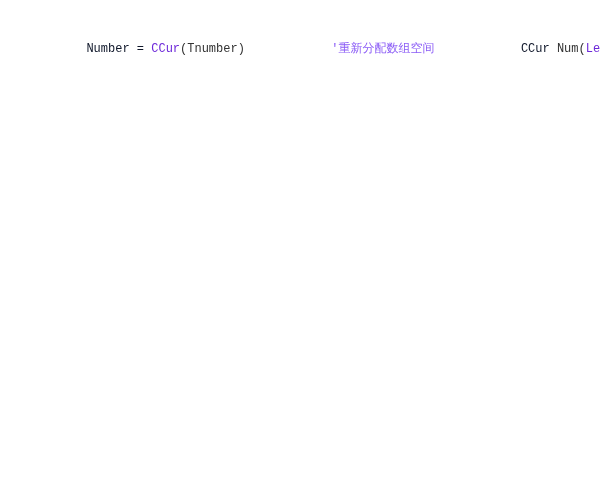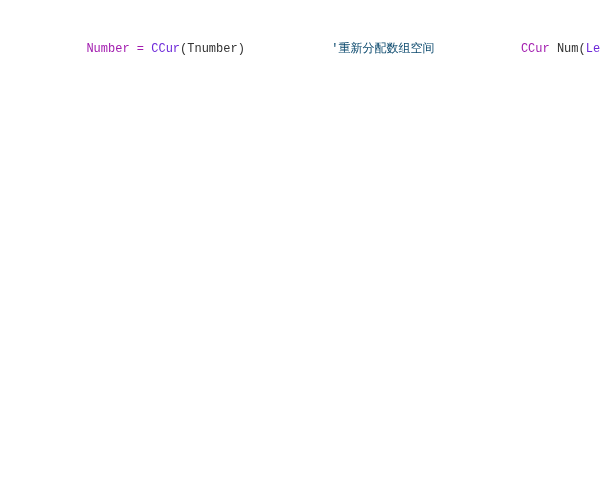--- a/index.html
+++ b/index.html
@@ -1,18 +1,18 @@
 <!DOCTYPE html>
 <html><head>
 <meta charset="utf-8">
 <style>
 html,body{margin:0;padding:0;background:#fff;width:601px}
 body{font-family:"SimSun","NSimSun","Courier New",monospace;font-size:12px;line-height:14px;color:#333;padding:0 0 6px 0;white-space:pre}
-.c-kw{color:#a21caf}
-.c-cm{color:#0c4a6e}
+.c-kw{color:#0f172a}
+.c-cm{color:#8b5cf6}
 .c-fn{color:#6d28d9}
 </style>
 </head>
 <body>
 
 
 <div id="code-block"><span class="line">            <span class="c-kw">Number = </span><span class="c-fn">CCur</span><span>(Tnumber)</span></span><span class="line">            <span class="c-cm">'重新分配数组空间</span></span><span class="line">            <span class="c-kw">CCur </span><span>Num(</span><span class="c-fn">Len</span></span></div>
 
 
 

